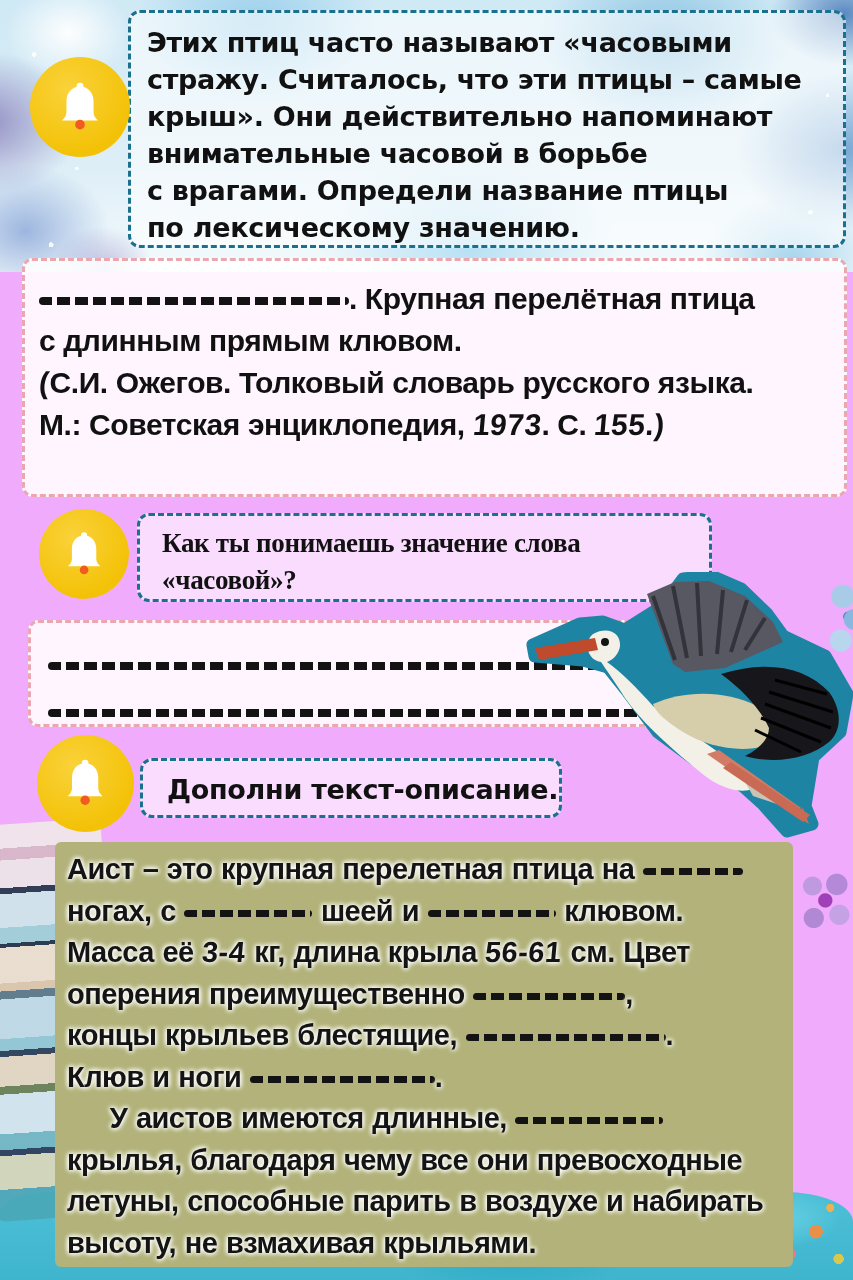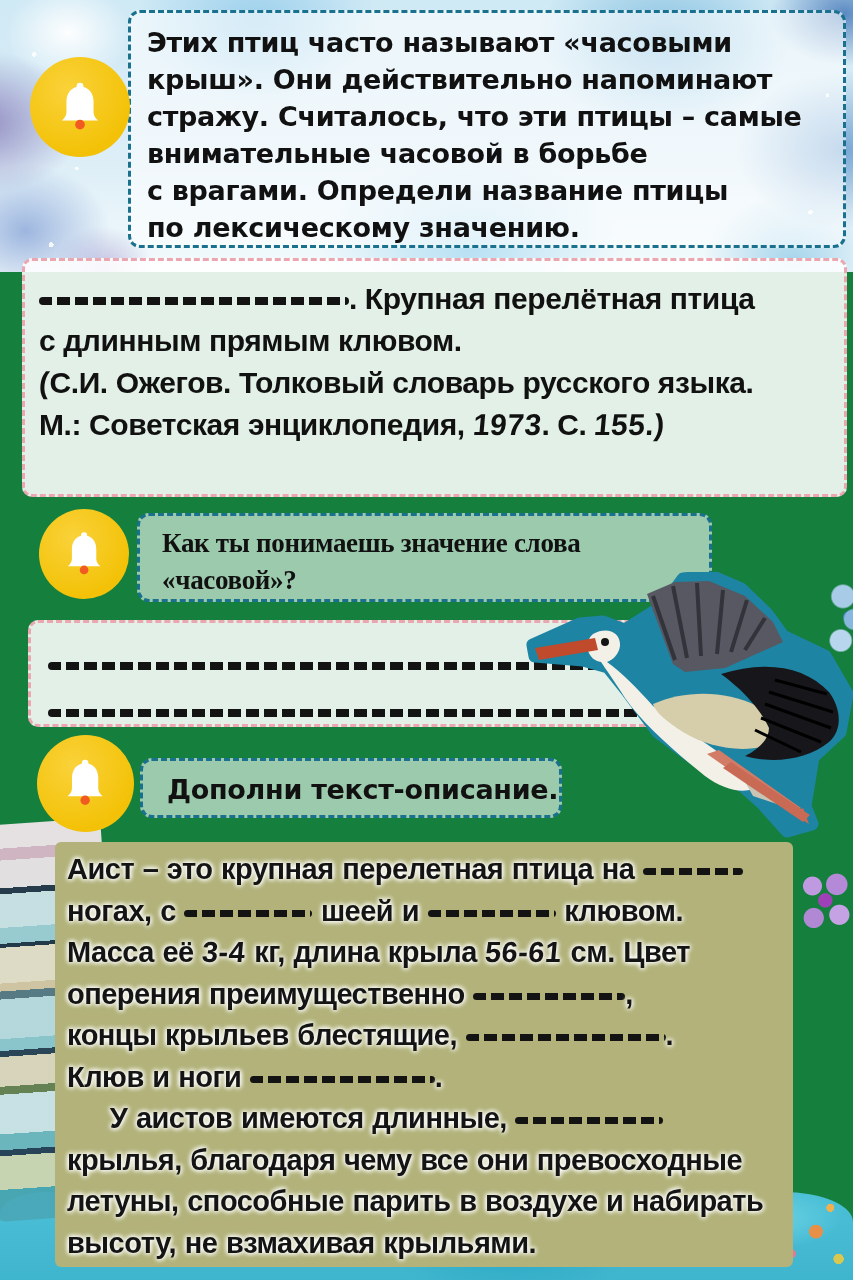--- a/index.html
+++ b/index.html
@@ -1,18 +1,18 @@
 <!DOCTYPE html>
 <html><head>
 <meta charset="utf-8">
 <style>
   html,body{margin:0;padding:0;background:#e8eef2;}
   .page{
     position:relative;width:853px;height:1280px;overflow:hidden;
-    background:#15803d;
+    background:#f0abfc;
     font-family:"DejaVu Sans","Liberation Sans",sans-serif;
     color:#111;
   }
   
   .bg-top{
     position:absolute;left:0;top:0;width:853px;height:272px;z-index:0;
     background:
       radial-gradient(90px 70px at 8% 12%, rgba(255,255,255,.95), transparent 70%),
       radial-gradient(140px 100px at -2% 45%, rgba(124,110,178,.75), transparent 72%),
       radial-gradient(120px 95px at 3% 85%, rgba(106,140,205,.6), transparent 70%),
@@ -164,22 +164,22 @@
   <div class="bell bellC">
     <svg viewBox="0 0 48 48">
       <rect x="21.2" y="4" width="5.6" height="7" rx="2.8" fill="#fff"></rect>
       <path d="M24 7c-7.2 0-11.2 5.8-11.2 12.4v8.8c0 3.1-1.6 5.2-3.8 6.9h30C36.8 33.4 35.2 31.3 35.2 28.2v-8.8C35.2 12.8 31.2 7 24 7z" fill="#fff"></path>
       <circle cx="24" cy="38.6" r="4" fill="#f15b22"></circle>
     </svg>
   </div>
 
   <div class="tealbox box1">
       <div class="rl"><span class="t">Этих птиц часто называют «часовыми</span></div>
+      <div class="rl"><span class="t">стражу. Считалось, что эти птицы – самые</span></div>
       <div class="rl"><span class="t">крыш». Они действительно напоминают</span></div>
-      <div class="rl"><span class="t">стражу. Считалось, что эти птицы – самые</span></div>
       <div class="rl"><span class="t">внимательные часовой в борьбе</span></div>
       <div class="rl"><span class="t">с врагами. Определи название птицы</span></div>
       <div class="rl"><span class="t">по лексическому значению.</span></div>
     </div>
 
   <div class="pinkbox box2">
       <div class="rl"><span class="blank" style="width: 310px;"></span><span class="t">. Крупная перелётная птица</span></div>
       <div class="rl"><span class="t">с длинным прямым клювом.</span></div>
       <div class="rl"><span class="t"> </span></div>
       <div class="rl"><span class="hand">(</span><span class="t">С.И. Ожегов. Толковый словарь русского языка.</span></div>

